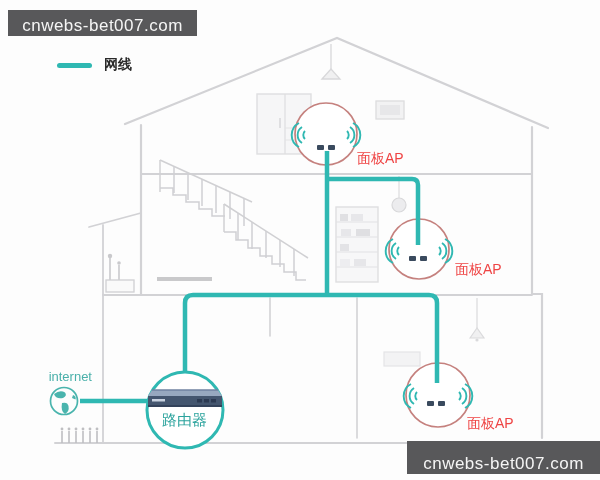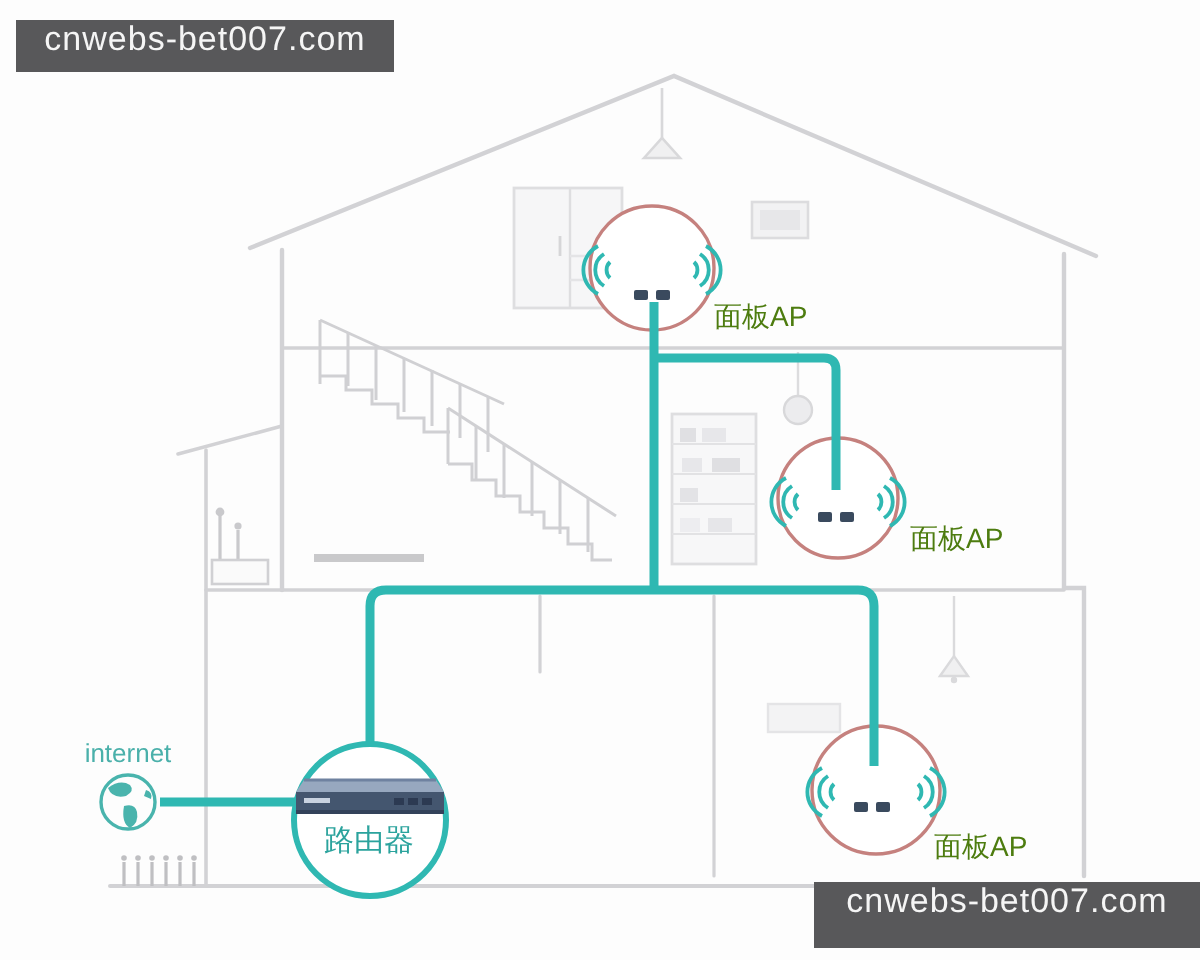--- a/index.html
+++ b/index.html
@@ -2,30 +2,30 @@
 <html><head>
 <meta charset="utf-8">
 <style>
   html,body{margin:0;padding:0;background:#ffffff;}
   #stage{
     position:relative;width:600px;height:480px;background:#fdfdfd;overflow:hidden;
     font-family:"Liberation Sans","DejaVu Sans",sans-serif;
   }
   .banner{
     position:absolute;background:#58585a;color:#f5f5f5;
-    display:flex;align-items:flex-start;justify-content:center;
+    display:flex;align-items:flex-end;justify-content:center;
     font-size:17px;letter-spacing:.5px;
   }
   .banner.top{left:8px;top:10px;width:189px;height:26px;}
   .banner.bottom{left:407px;top:441px;width:193px;height:33px;}
   .legend{position:absolute;left:57px;top:56px;display:flex;align-items:center;}
   .legend .swatch{width:35px;height:5px;border-radius:3px;background:#2fb8b2;}
   .legend .cap{margin-left:12px;font-size:14px;font-weight:bold;color:#2a2a2a;}
   .lbl{position:absolute;white-space:nowrap;}
-  .lbl.ap{color:#4d7c0f;font-size:14px;}
+  .lbl.ap{color:#ef4444;font-size:14px;}
   .lbl.internet{color:#4ab0aa;font-size:13px;}
   .lbl.router{color:#2ba39d;font-size:15px;font-weight:normal;}
   .lbl.note{color:#3aa9a4;font-size:16px;font-weight:bold;}
   svg{position:absolute;left:0;top:0;}
 </style>
 </head>
 <body>
 
 <div id="stage">
 
@@ -185,20 +185,24 @@
     </g>
   </svg>
 
   <div class="banner top">
     <span>cnwebs-bet007.com</span>
   </div>
   <div class="banner bottom">
     <span>cnwebs-bet007.com</span>
   </div>
 
+  <div class="legend">
+    <span class="swatch"></span>
+    <span class="cap">网线</span>
+  </div>
 
   <div class="lbl ap" style="left:357px;top:150px;">面板AP</div>
   <div class="lbl ap" style="left:455px;top:261px;">面板AP</div>
   <div class="lbl ap" style="left:467px;top:415px;">面板AP</div>
-  <div class="lbl internet" style="left:36px;top:369px;width:56px;text-align:center;">internet</div>
+  <div class="lbl internet" style="left:36px;top:369px;width:56px;text-align:right;">internet</div>
   <div class="lbl router" style="left:162px;top:411px;">路由器</div>
 
 </div>
 
 </body></html>

